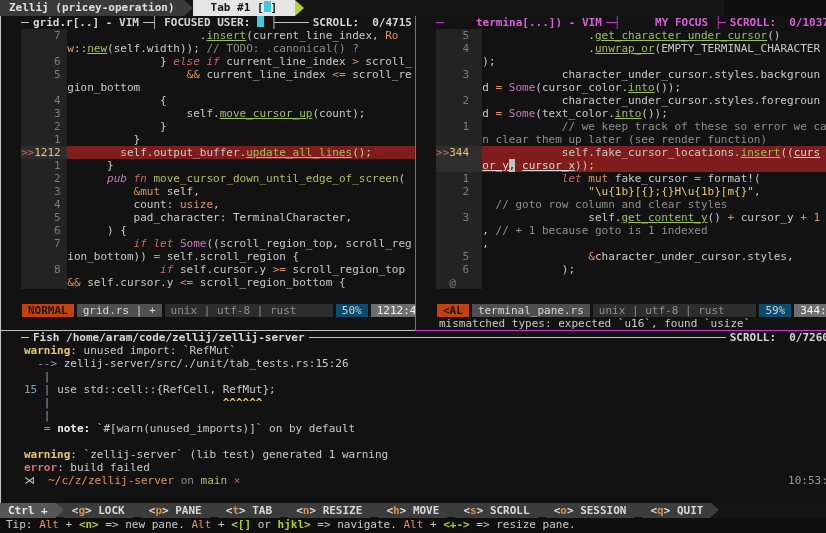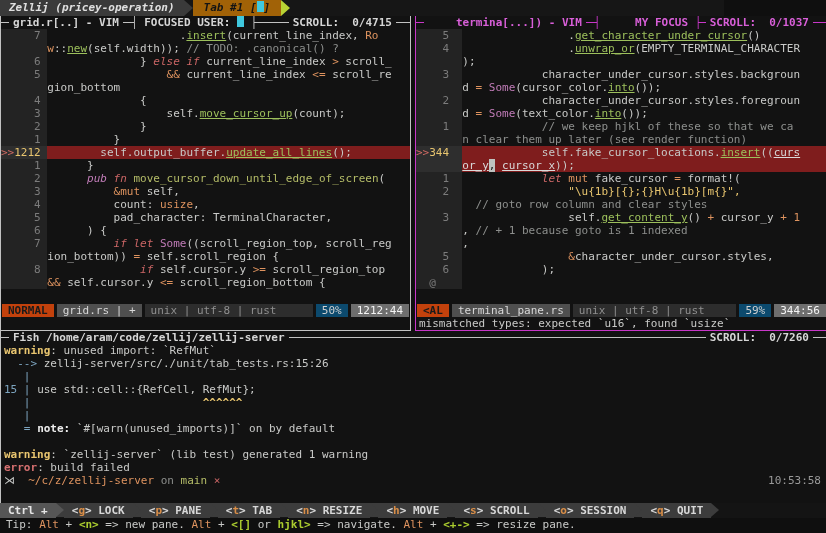--- a/index.html
+++ b/index.html
@@ -1,27 +1,27 @@
 <!DOCTYPE html>
 <html><head>
 <meta charset="utf-8">
 <style>
   html,body{margin:0;padding:0;background:#0f0f0f;}
   body{width:826px;height:533px;position:relative;overflow:hidden;
        font-family:"DejaVu Sans Mono",monospace;font-size:11px;color:#c9cac8;}
   .abs{position:absolute;}
   
-  #tabbar{top:0;left:0;width:724px;height:16px;display:flex;background:#161616;line-height:16px;font-style:italic;}
+  #tabbar{top:0;left:0;width:724px;height:16px;display:flex;background:#161616;line-height:16px;}
   .tseg{background:#3a3a3a;color:#e0e0e0;padding:0 9px;font-weight:bold;}
   .arr{width:0;height:0;border-top:8px solid transparent;border-bottom:8px solid transparent;border-left:9px solid #3a3a3a;}
-  .tab{background:#a16207;color:#141414;padding:0 11px;font-weight:bold;}
+  .tab{background:#e5e5e5;color:#141414;padding:0 18px;font-weight:bold;}
   .arr.green{border-left-color:#b9d234;}
   .cblock{display:inline-block;width:7px;height:11px;background:#3fc8de;vertical-align:-1px;}
   
-  .vpane{background:#121212;border:1px solid #c2c2c2;border-top:none;display:flex;flex-direction:column;overflow:hidden;}
+  .vpane{background:#121212;border:1px solid #c2c2c2;border-top:none;display:flex;flex-direction:column;overflow:hidden;padding-left:20px;}
   #left-pane{top:16px;left:0;width:409px;height:314px;--bc:#c2c2c2;}
   #right-pane{top:16px;left:415px;width:411px;height:314px;--bc:#c837c8;border-color:#c837c8;}
   #bottom-pane{top:331px;left:0;width:826px;height:172px;--bc:#c2c2c2;}
   .ptitle{height:13px;line-height:13px;display:flex;white-space:pre;font-weight:bold;flex:none;}
   .tline{border-top:1px solid var(--bc);height:0;margin-top:6px;}
   .tline.f{flex:1;} .tline.s{width:8px;} .tline.m{width:14px;}
   .tname{color:#d6d6d6;padding:0 4px;}
   .tglyph{color:var(--bc);font-weight:normal;}
   .tuser{color:#d6d6d6;}
   #right-pane .tname,#right-pane .tuser{color:#d95fd9;margin-left:28px;}
@@ -129,21 +129,21 @@
     <div class="tline m"></div>
   </div>
   <div class="codearea">
       <div class="cl"><span class="gut">    5  </span><span class="t-w">                .</span><span class="t-m">get_character_under_cursor</span><span class="t-w">()</span></div>
       <div class="cl"><span class="gut">    4  </span><span class="t-w">                .</span><span class="t-m">unwrap_or</span><span class="t-w">(EMPTY_TERMINAL_CHARACTER</span></div>
       <div class="cl"><span class="gut">       </span><span class="t-w">);</span></div>
       <div class="cl"><span class="gut">    3  </span><span class="t-w">            character_under_cursor.styles.backgroun</span></div>
       <div class="cl"><span class="gut">       </span><span class="t-w">d </span><span class="t-o">=</span><span class="t-w"> </span><span class="t-p">Some</span><span class="t-w">(cursor_color.</span><span class="t-m">into</span><span class="t-w">());</span></div>
       <div class="cl"><span class="gut">    2  </span><span class="t-w">            character_under_cursor.styles.foregroun</span></div>
       <div class="cl"><span class="gut">       </span><span class="t-w">d </span><span class="t-o">=</span><span class="t-w"> </span><span class="t-p">Some</span><span class="t-w">(text_color.</span><span class="t-m">into</span><span class="t-w">());</span></div>
-      <div class="cl"><span class="gut">    1  </span><span class="t-c">            // we keep hjkl of these so that we ca</span></div>
+      <div class="cl"><span class="gut">    1  </span><span class="t-c">            // we keep track of these so error we ca</span></div>
       <div class="cl"><span class="gut">       </span><span class="t-c">n clear them up later (see render function)</span></div>
       <div class="cl hl"><span class="gut"><span class="t-r">&gt;&gt;</span><span class="t-y">344</span><span class="t-w">  </span></span><span class="t-w">            self.fake_cursor_locations.</span><span class="t-m">insert</span><span class="t-w">((</span><span class="t-wu">curs</span></div>
       <div class="cl hl"><span class="gut">       </span><span class="t-wu">or_y</span><span class="t-cur">,</span><span class="t-w"> </span><span class="t-wu">cursor_x</span><span class="t-w">));</span></div>
       <div class="cl"><span class="gut">    1  </span><span class="t-w">            </span><span class="t-k">let </span><span class="t-o">mut</span><span class="t-w"> fake_cursor </span><span class="t-o">=</span><span class="t-w"> format!(</span></div>
       <div class="cl"><span class="gut">    2  </span><span class="t-w">                </span><span class="t-s">"\u{1b}[{};{}H\u{1b}[m{}",</span></div>
       <div class="cl"><span class="gut">       </span><span class="t-w">  </span><span class="t-c">// goto row column and clear styles</span></div>
       <div class="cl"><span class="gut">    3  </span><span class="t-w">                self.</span><span class="t-m">get_content_y</span><span class="t-w">() </span><span class="t-o">+</span><span class="t-w"> cursor_y </span><span class="t-o">+</span><span class="t-w"> </span><span class="t-o">1</span></div>
       <div class="cl"><span class="gut">       </span><span class="t-w">, </span><span class="t-c">// + 1 because goto is 1 indexed</span></div>
       <div class="cl"><span class="gut">       </span><span class="t-w">,</span></div>
       <div class="cl"><span class="gut">    5  </span><span class="t-w">                </span><span class="t-o">&amp;</span><span class="t-w">character_under_cursor.styles,</span></div>

